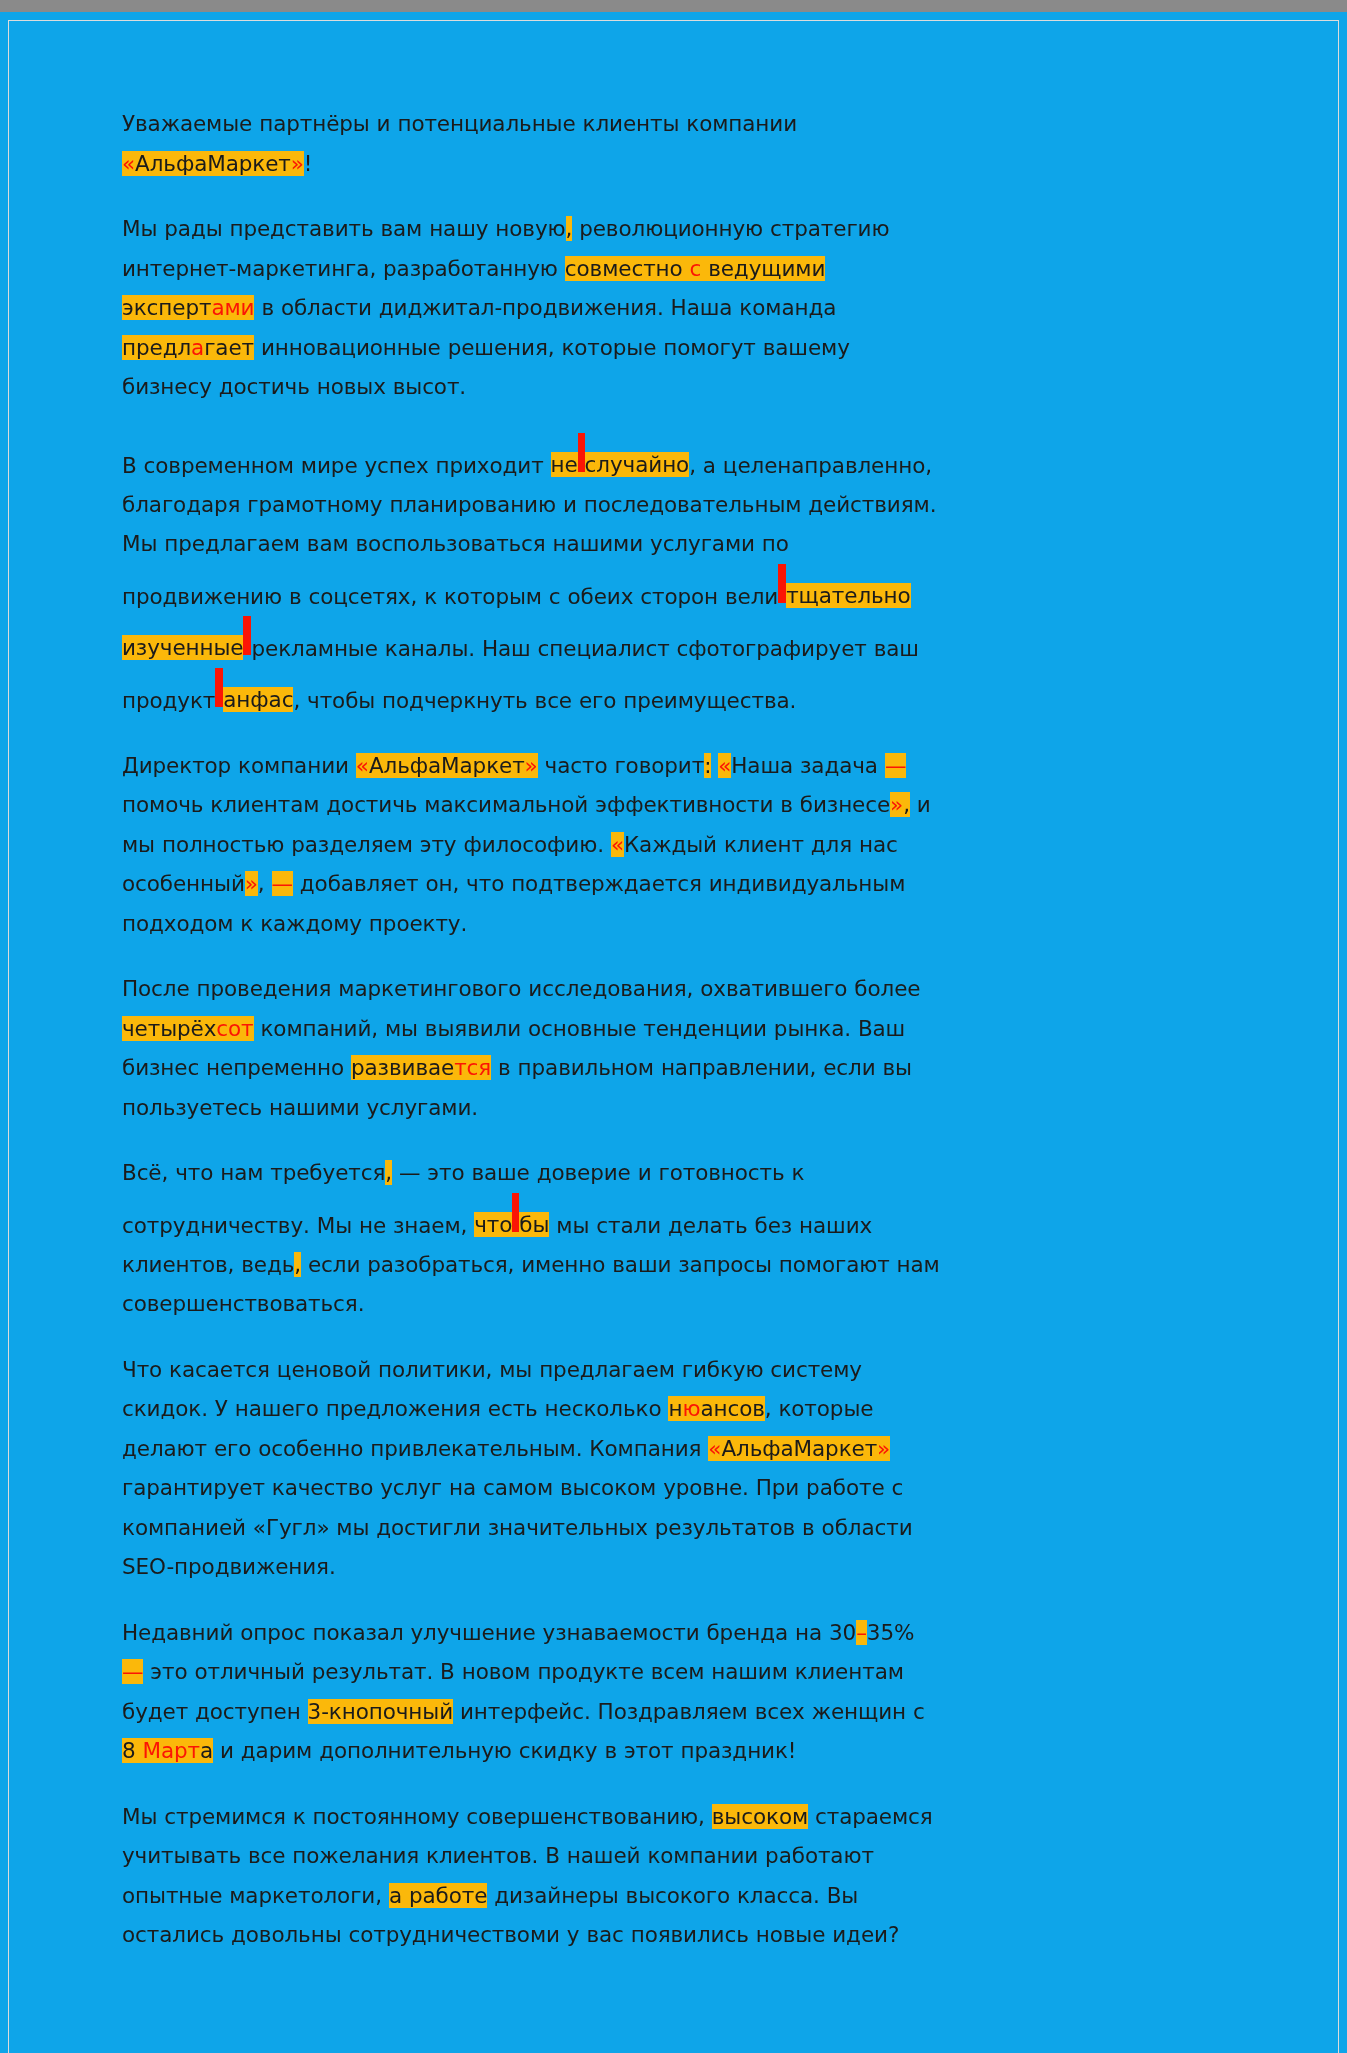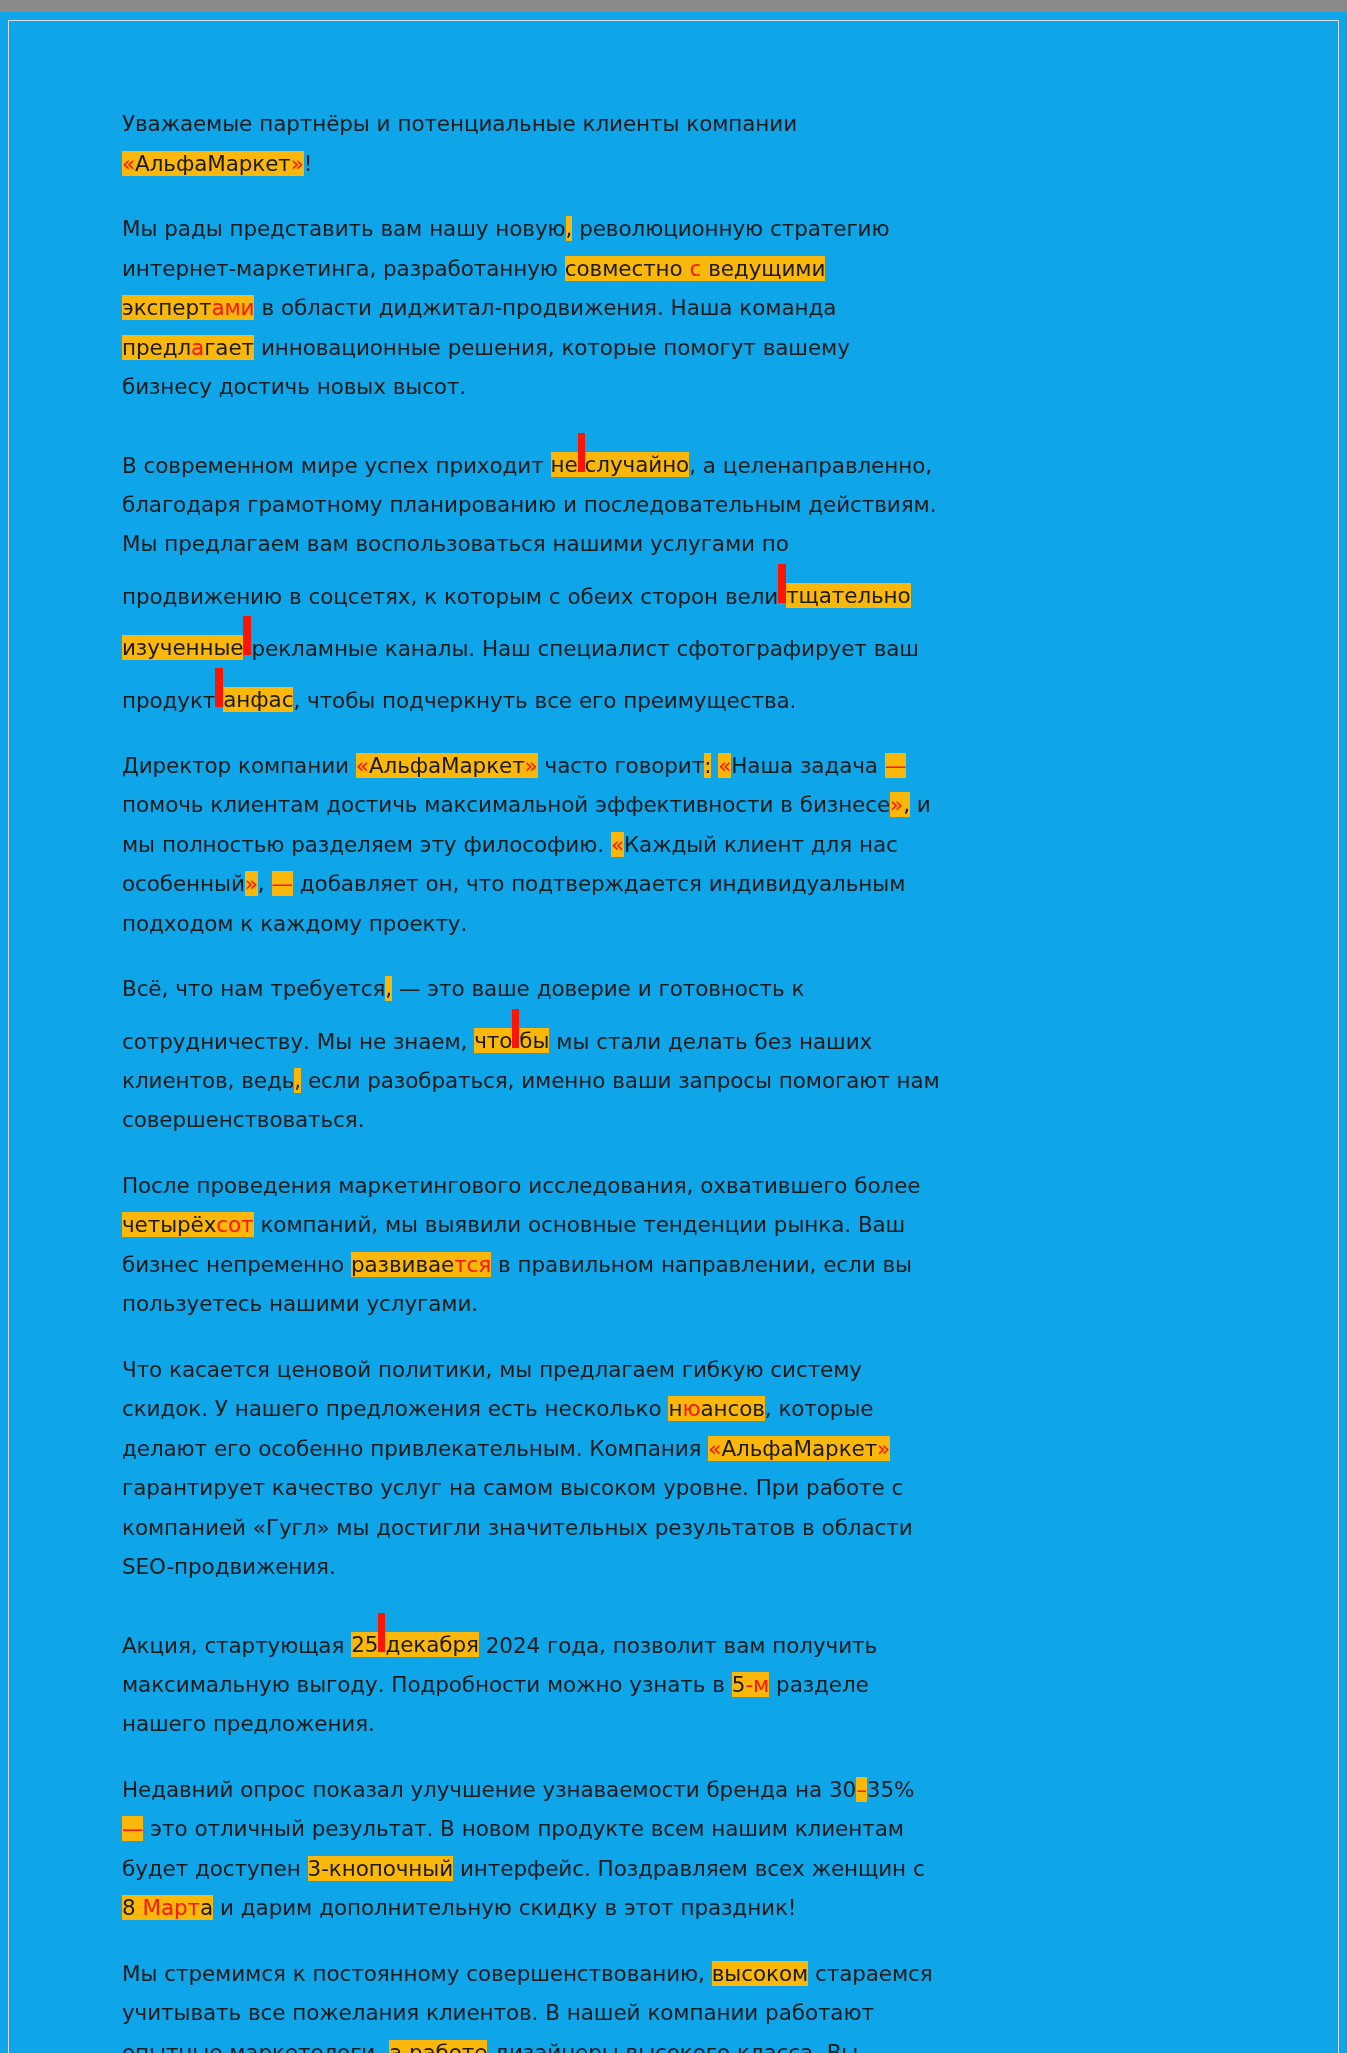--- a/index.html
+++ b/index.html
@@ -87,26 +87,25 @@
   <div class="doc-body">
 
     <p class="para">Уважаемые партнёры и потенциальные клиенты компании <span class="hl"><span class="rd">«</span>АльфаМаркет<span class="rd">»</span></span>!</p>
 
     <p class="para">Мы рады представить вам нашу новую<span class="hl">,</span> революционную стратегию интернет-маркетинга, разработанную <span class="hl">совместно <span class="rd">с</span> ведущими эксперт<span class="rd">ами</span></span> в области диджитал-продвижения. Наша команда <span class="hl">предл<span class="rd">а</span>гает</span> инновационные решения, которые помогут вашему бизнесу достичь новых высот.</p>
 
     <p class="para">В современном мире успех приходит <span class="hl">не<span class="sp">&nbsp;</span>случайно</span>, а целенаправленно, благодаря грамотному планированию и последовательным действиям. Мы предлагаем вам воспользоваться нашими услугами по продвижению в соцсетях, к которым с обеих сторон вели<span class="edge">&nbsp;</span><span class="hl">тщательно изученные</span><span class="edge">&nbsp;</span>рекламные каналы. Наш специалист сфотографирует ваш продукт<span class="edge">&nbsp;</span><span class="hl">анфас</span>, чтобы подчеркнуть все его преимущества.</p>
 
     <p class="para">Директор компании <span class="hl"><span class="rd">«</span>АльфаМаркет<span class="rd">»</span></span> часто говорит<span class="hl">:</span> <span class="hl"><span class="rd">«</span></span>Наша задача <span class="hl"><span class="rd">—</span></span> помочь клиентам достичь максимальной эффективности в бизнесе<span class="hl"><span class="rd">»</span>,</span> и мы полностью разделяем эту философию. <span class="hl"><span class="rd">«</span></span>Каждый клиент для нас особенный<span class="hl"><span class="rd">»</span></span>, <span class="hl"><span class="rd">—</span></span> добавляет он, что подтверждается индивидуальным подходом к каждому проекту.</p>
 
+    <p class="para">После проведения маркетингового исследования, охватившего более <span class="hl">четырёх<span class="rd">сот</span></span> компаний, мы выявили основные тенденции рынка. Ваш бизнес непременно <span class="hl">развивае<span class="rd">тся</span></span> в правильном направлении, если вы пользуетесь нашими услугами.</p>
+
     <p class="para">Всё, что нам требуется<span class="hl">,</span> — это ваше доверие и готовность к сотрудничеству. Мы не знаем, <span class="hl">что<span class="sp">&nbsp;</span>бы</span> мы стали делать без наших клиентов, ведь<span class="hl">,</span> если разобраться, именно ваши запросы помогают нам совершенствоваться.</p>
-
-    <p class="para">После проведения маркетингового исследования, охватившего более <span class="hl">четырёх<span class="rd">сот</span></span> компаний, мы выявили основные тенденции рынка. Ваш бизнес непременно <span class="hl">развивае<span class="rd">тся</span></span> в правильном направлении, если вы пользуетесь нашими услугами.</p>
 
     <p class="para">Что касается ценовой политики, мы предлагаем гибкую систему скидок. У нашего предложения есть несколько <span class="hl">н<span class="rd">ю</span>ансов</span>, которые делают его особенно привлекательным. Компания <span class="hl"><span class="rd">«</span>АльфаМаркет<span class="rd">»</span></span> гарантирует качество услуг на самом высоком уровне. При работе с компанией «Гугл» мы достигли значительных результатов в области SEO-продвижения.</p>
 
-    <p class="para">Акция, стартующая <span class="hl">25<span class="sp">&nbsp;</span>декабря</span> 2024 года, позволит вам получить максимальную выгоду. Подробности можно узнать в <span class="hl">5<span class="rd">-м</span></span> разделе нашего предложения.</p>
 
     <p class="para">Недавний опрос показал улучшение узнаваемости бренда на 30<span class="hl"><span class="rd">–</span></span>35% <span class="hl"><span class="rd">—</span></span> это отличный результат. В новом продукте всем нашим клиентам будет доступен <span class="hl">3-кнопочный</span> интерфейс. Поздравляем всех женщин с <span class="hl">8 <span class="rd">Март</span>а</span> и дарим дополнительную скидку в этот праздник!</p>
 
     <p class="para">Мы стремимся к постоянному совершенствованию, <span class="hl">высоком</span> стараемся учитывать все пожелания клиентов. В нашей компании работают опытные маркетологи, <span class="hl">а работе</span> дизайнеры высокого класса. Вы остались довольны сотрудничествоми у вас появились новые идеи?</p>
 
   </div>
 </div>
 
 </body></html>

